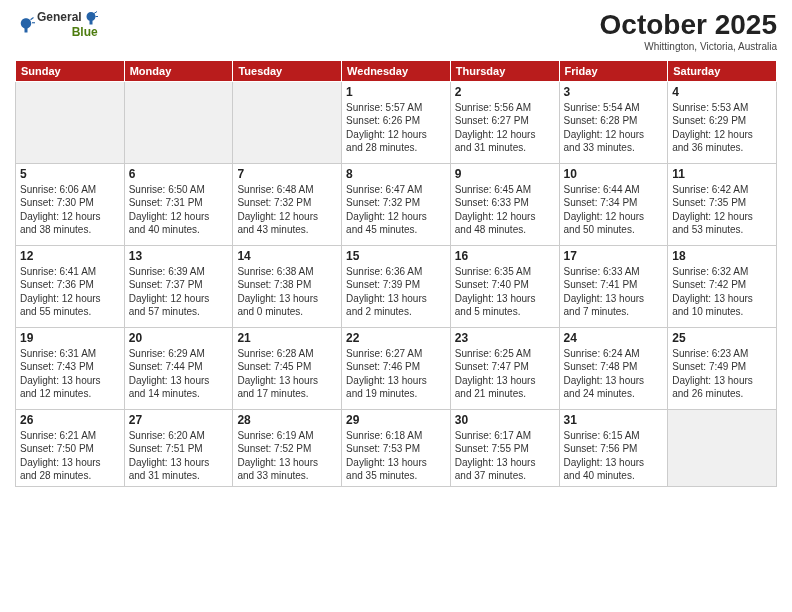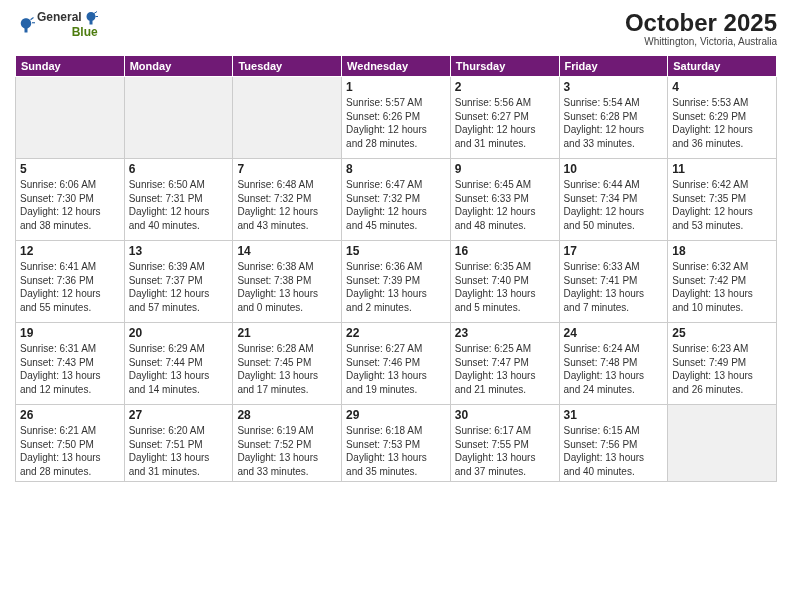--- a/index.html
+++ b/index.html
@@ -35,35 +35,35 @@
     .logo-blue { color: #4d7c0f; text-align: right; }
     .logo-icon {
       width: 18px;
       height: 18px;
       margin-left: 2px;
     }
     .title-block {
       text-align: right;
     }
     .month-title {
-      font-size: 24px;
+      font-size: 28px;
       font-weight: bold;
       color: #222;
       line-height: 1.1;
     }
     .subtitle {
       font-size: 10px;
       color: #444;
     }
     .calendar {
       width: 100%;
       border-collapse: collapse;
     }
     .calendar th {
-      background: #701a75;
+      background: #b91c1c;
       color: #fff;
       font-size: 11px;
       font-weight: bold;
       padding: 4px 5px;
       text-align: left;
       border: 1px solid #fff;
     }
     .calendar td {
       border: 1px solid #ccc;
       vertical-align: top;

